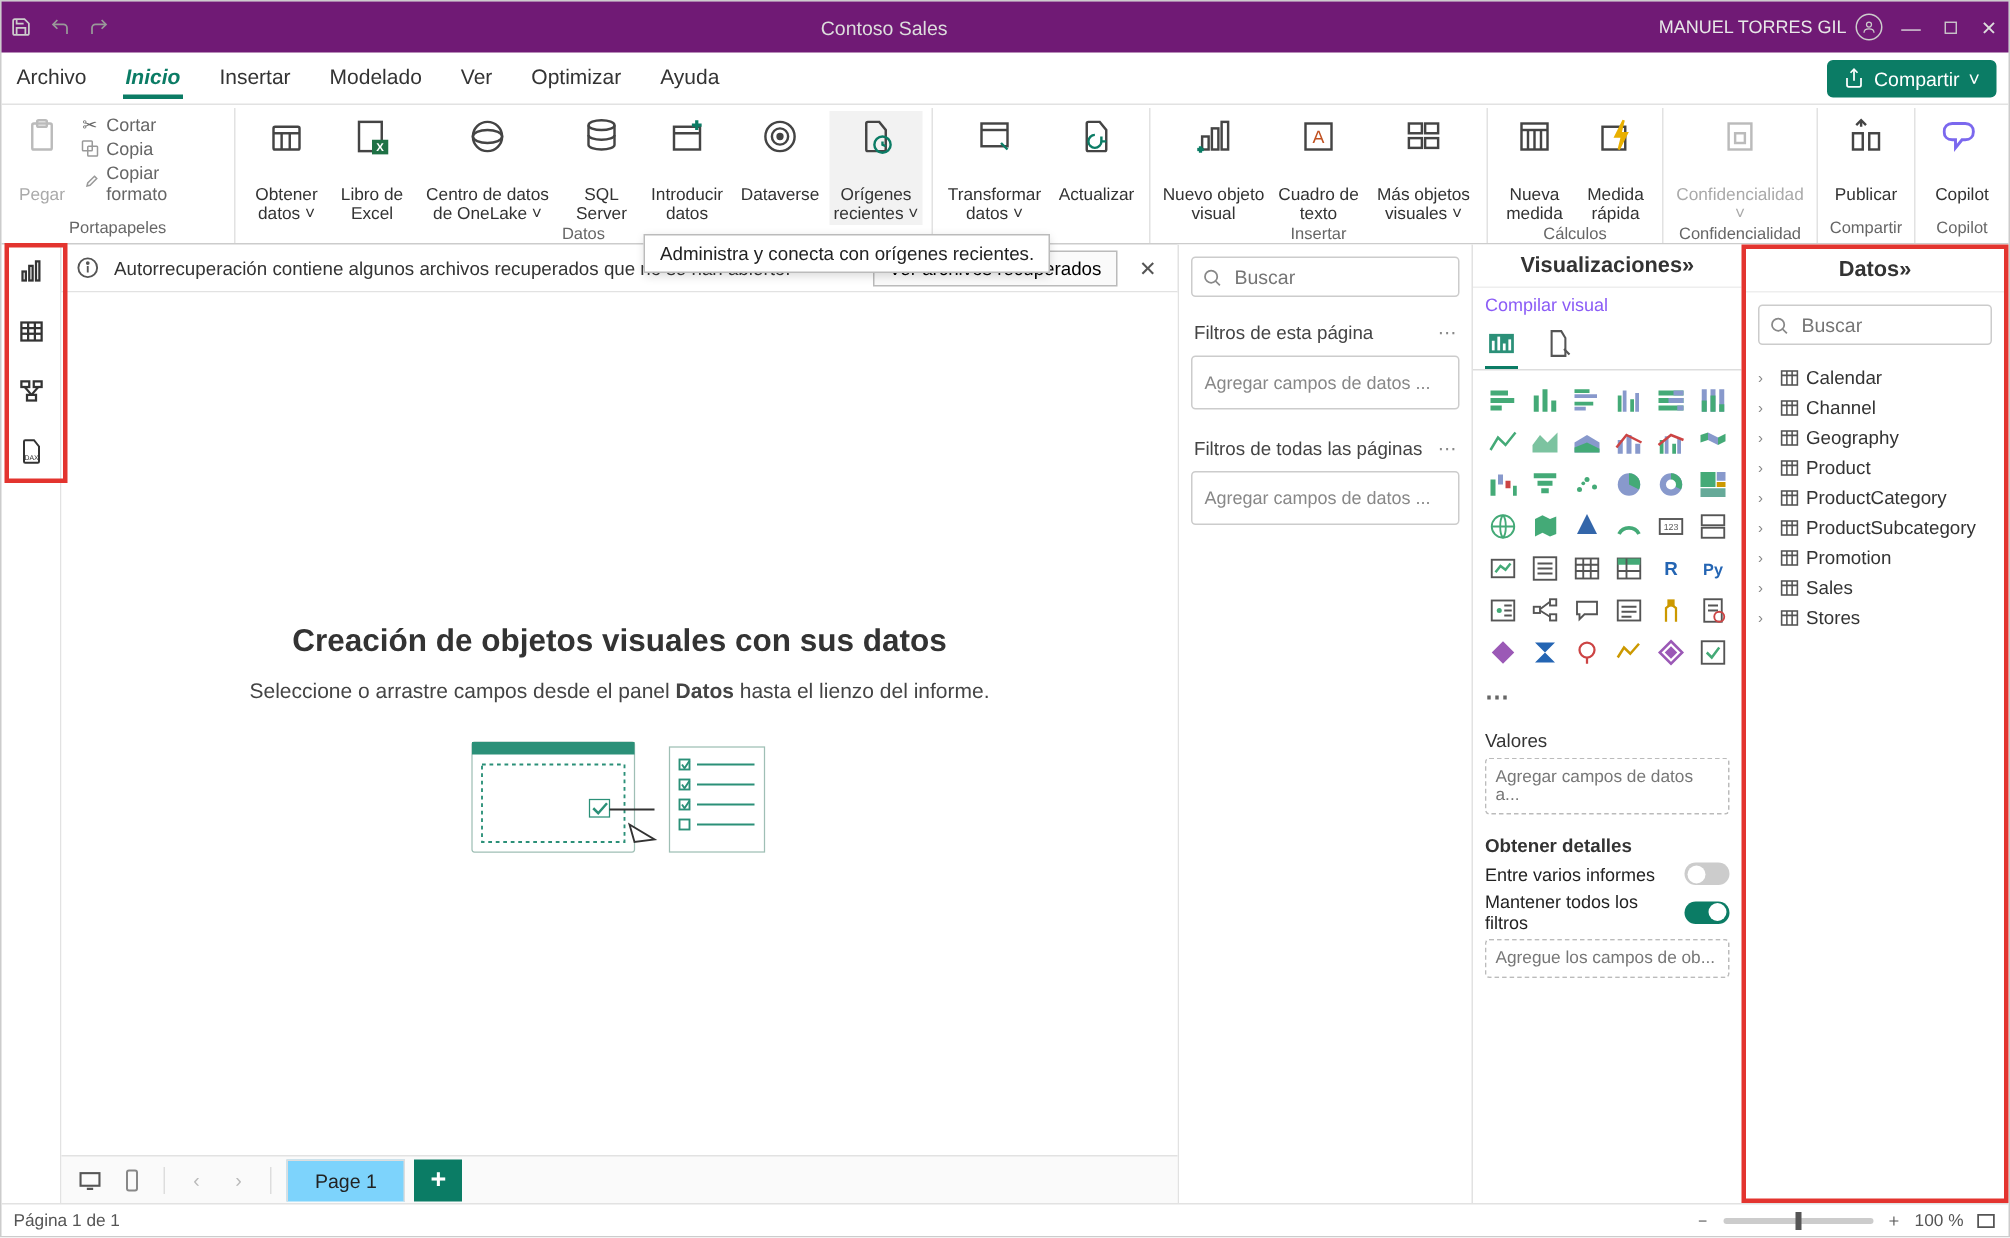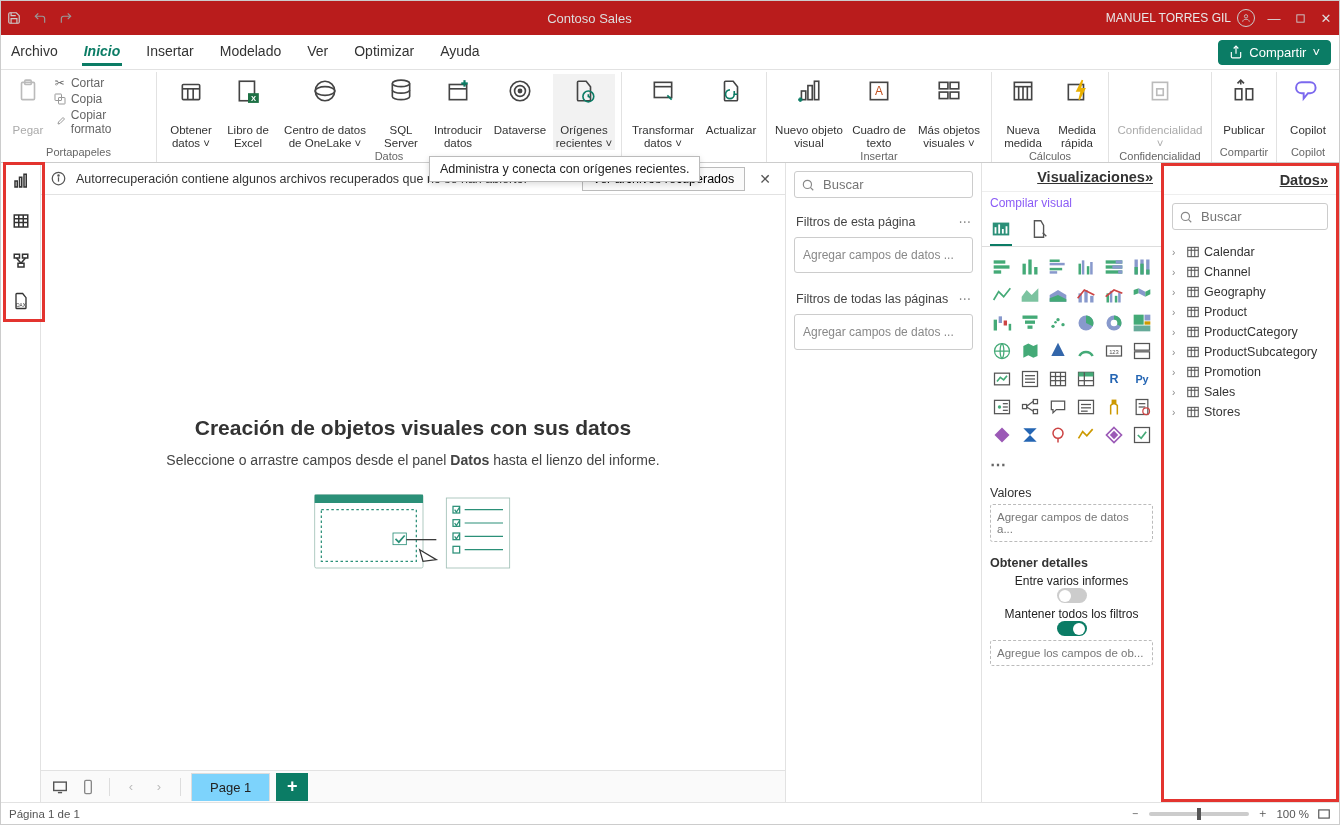--- a/index.html
+++ b/index.html
@@ -1,19 +1,19 @@
 <!DOCTYPE html>
 <html><head>
 <meta charset="utf-8">
 <style>
   * { box-sizing: border-box; }
   html,body { margin:0; padding:0; font-family:"Segoe UI",Arial,sans-serif; font-size:13px; color:#222; background:#fff; height:100%;}
   .window { width:1340px; height:825px; display:flex; flex-direction:column; border:1px solid #ccc; position:relative;}
   
-  .titlebar { height:34px; background:#b91c1c; color:#e8e8e8; display:flex; align-items:center; justify-content:space-between; padding:0 6px;}
+  .titlebar { height:34px; background:#701a75; color:#e8e8e8; display:flex; align-items:center; justify-content:space-between; padding:0 6px;}
   .titlebar .left, .titlebar .right { display:flex; align-items:center; gap:12px;}
   .titlebar .center { flex:1; text-align:center; font-size:13px; color:#ddd;}
   .titlebar .tb-icon { font-size:13px; color:#ccc;}
   .titlebar .user { display:flex; align-items:center; gap:6px; font-size:12px;}
   .titlebar .avatar { width:18px; height:18px; border-radius:50%; border:1.5px solid #ccc; display:flex; align-items:center; justify-content:center;}
   .titlebar .winbtn { width:14px; height:14px; display:flex; align-items:center; justify-content:center; color:#ddd;}
   
   .menurow { height:34px; display:flex; align-items:center; border-bottom:none; padding:0 8px; justify-content:space-between;}
   .menurow .menus { display:flex; gap:22px;}
   .menu-item { font-size:14px; padding:4px 2px; color:#333;}
@@ -61,31 +61,31 @@
   .slider { width:100px; height:4px; background:#ccc; position:relative; border-radius:2px;}
   .slider .thumb { position:absolute; top:-4px; left:48px; width:4px; height:12px; background:#555;}
   
   .filters-panel { width:196px; border-left:1px solid #e2e2e2; display:flex; flex-direction:column; background:#fff;}
   .panel-search { margin:8px; border:1px solid #ccc; border-radius:3px; display:flex; align-items:center; padding:4px 6px; gap:6px;}
   .panel-search input { border:none; outline:none; flex:1; font-size:13px; background:transparent;}
   .panel-section { padding:8px 10px 4px; font-size:12.5px; color:#444; display:flex; justify-content:space-between; align-items:center;}
   .drop-field { margin:4px 8px 10px; border:1px solid #ccc; border-radius:3px; padding:10px 8px; font-size:12px; color:#888;}
   
   .viz-panel { width:180px; border-left:1px solid #e2e2e2; display:flex; flex-direction:column; background:#fff; position:relative;}
-  .panel-header { display:flex; align-items:center; justify-content:flex-end; padding:6px 8px; font-size:14.5px; font-weight:600; color:#333; border-bottom:1px solid #eee;text-decoration:underline;}
+  .panel-header { display:flex; align-items:center; justify-content:center; padding:6px 8px; font-size:14.5px; font-weight:600; color:#333; border-bottom:1px solid #eee;}
   .panel-sub { font-size:12px; color:#8b5cf6; padding:4px 8px;}
   .viz-tabs { display:flex; gap:16px; padding:4px 8px 0; border-bottom:1px solid #ddd;}
   .viz-tab { padding-bottom:4px;}
   .viz-tab.active { border-bottom:2px solid #0b7c65;}
   .viz-grid { display:grid; grid-template-columns:repeat(6,24px); gap:4px; padding:8px;}
   .viz-item { width:24px; height:24px; display:flex; align-items:center; justify-content:center; border:1px solid transparent;}
   .viz-more{padding:0 8px 6px 8px; color:#666; font-size:16px; font-weight:bold; letter-spacing:2px;}
   .field-section { padding:6px 8px 2px; font-size:12.5px; color:#333;}
   .field-drop { margin:2px 8px 8px; border:1px dashed #bbb; border-radius:3px; padding:6px 6px; font-size:11.5px; color:#777;}
-  .toggle-row { display:flex; align-items:center; justify-content:space-between; padding:2px 8px; font-size:12px;flex-direction:column;}
+  .toggle-row { display:flex; align-items:center; justify-content:space-between; padding:2px 8px; font-size:12px;}
   .toggle { width:30px; height:15px; border-radius:8px; background:#ccc; position:relative;}
   .toggle .knob { position:absolute; top:1.5px; left:2px; width:12px; height:12px; background:#fff; border-radius:50%;}
   .toggle.on { background:#0b7c65;}
   .toggle.on .knob { left:16px;}
   
   .data-panel { width:178px; border-left:1px solid #e2e2e2; display:flex; flex-direction:column; background:#fff; position:relative;}
   .red-hl-right { border:3px solid #e3342f !important;}
   .data-tree { padding:4px 4px;}
   .tree-item { display:flex; align-items:center; gap:4px; padding:3px 4px; font-size:12.5px; color:#333;}
   .chevr { width:10px; color:#888; font-size:10px;}

